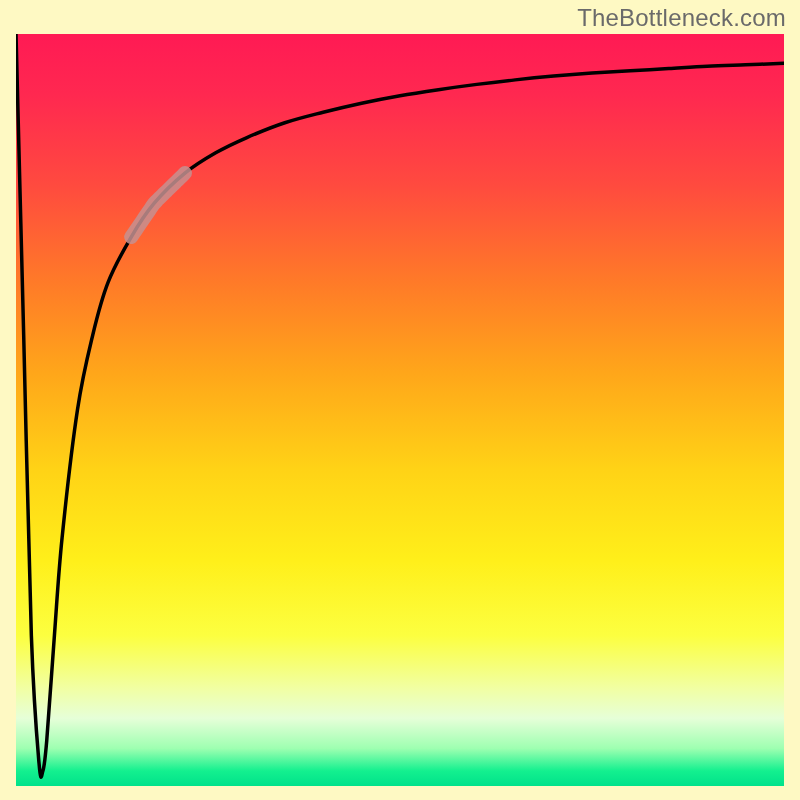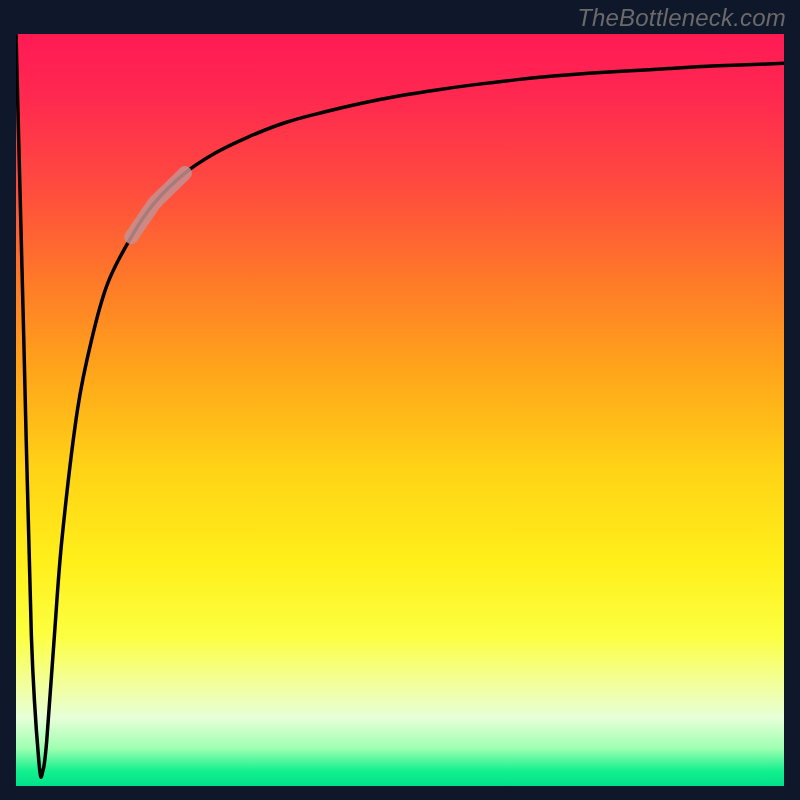--- a/index.html
+++ b/index.html
@@ -8,22 +8,21 @@
     width: 800px;
     height: 800px;
     background: #000;
     overflow: hidden;
     font-family: Arial, Helvetica, sans-serif;
   }
   .root {
     position: relative;
     width: 800px;
     height: 800px;
-    background: #0f172a;
-    font-style: italic;
+    background: #fef9c3;
   }
   .watermark {
     position: absolute;
     top: 4px;
     right: 14px;
     color: #6a6a6a;
     font-size: 24px;
     font-weight: 400;
     letter-spacing: 0.2px;
     user-select: none;

